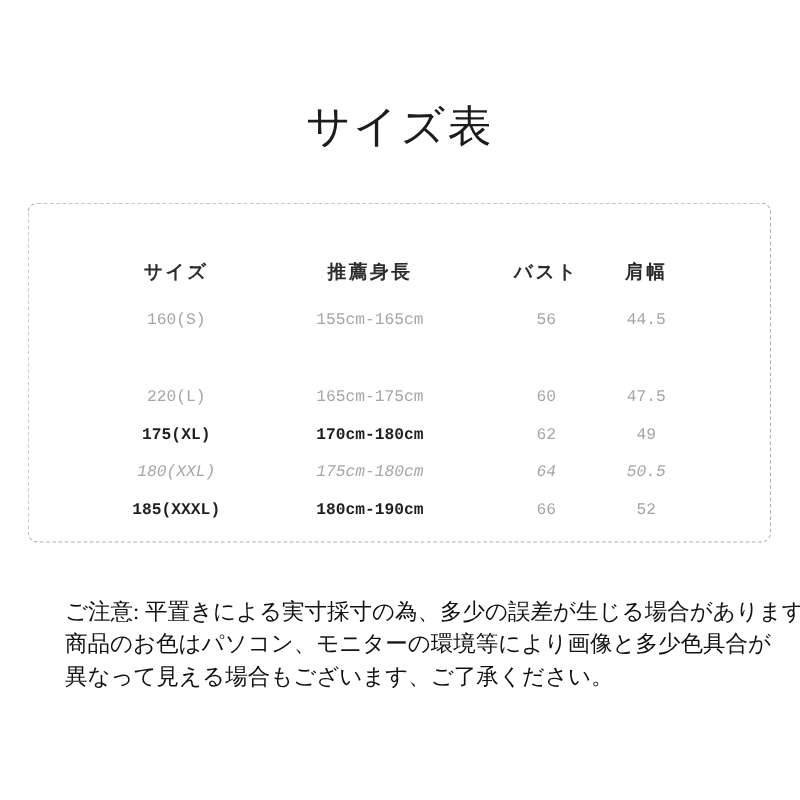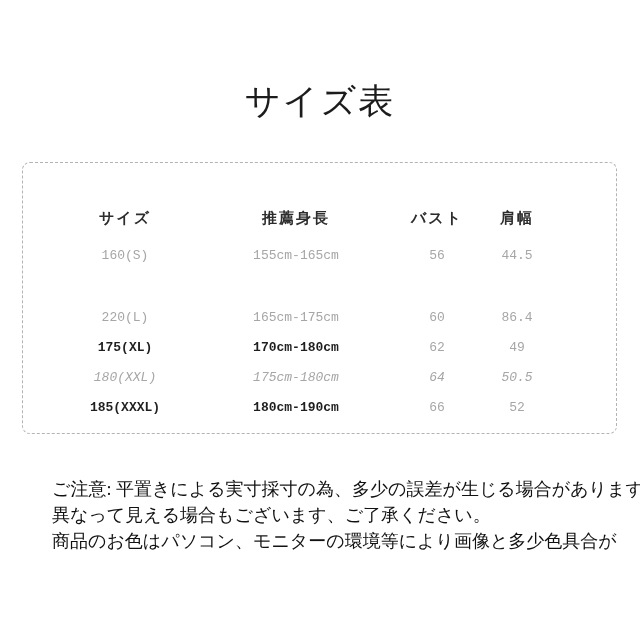--- a/index.html
+++ b/index.html
@@ -44,21 +44,21 @@
     height: 20px;
   }
   .cell {
     position: absolute;
     top: 0;
     transform: translateX(-50%);
     white-space: nowrap;
     text-align: center;
     line-height: 20px;
   }
-  .c1 { left: 102px; text-align: right; }
+  .c1 { left: 118px; text-align: right; }
   .c2 { left: 273px; }
   .c3 { left: 396px; margin-left: 18px; }
   .c4 { left: 494px; }
   .header-row { top: 45px; }
   .header-row .cell {
     font-family: "Liberation Serif", "DejaVu Serif", serif;
     font-size: 15px;
     font-weight: 600;
     color: #2d2d2d;
     letter-spacing: 2px;
@@ -112,21 +112,21 @@
     <span class="cell c2">155cm-165cm</span>
     <span class="cell c3">56</span>
     <span class="cell c4">44.5</span>
   </div>
 
 
   <div class="trow data-row r3">
     <span class="cell c1">220(L)</span>
     <span class="cell c2">165cm-175cm</span>
     <span class="cell c3">60</span>
-    <span class="cell c4">86.4</span>
+    <span class="cell c4">47.5</span>
   </div>
 
   <div class="trow data-row r4">
     <span class="cell c1 em">175(XL)</span>
     <span class="cell c2 em">170cm-180cm</span>
     <span class="cell c3">62</span>
     <span class="cell c4">49</span>
   </div>
 
   <div class="trow data-row r5">
@@ -140,15 +140,15 @@
     <span class="cell c1 em">185(XXXL)</span>
     <span class="cell c2 em">180cm-190cm</span>
     <span class="cell c3">66</span>
     <span class="cell c4">52</span>
   </div>
 
 </div>
 
 <div class="notice">
   <div class="notice-line">ご注意: 平置きによる実寸採寸の為、多少の誤差が生じる場合があります。</div>
+  <div class="notice-line">商品のお色はパソコン、モニターの環境等により画像と多少色具合が</div>
   <div class="notice-line">異なって見える場合もございます、ご了承ください。</div>
-  <div class="notice-line">商品のお色はパソコン、モニターの環境等により画像と多少色具合が</div>
 </div>
 
 </body></html>

